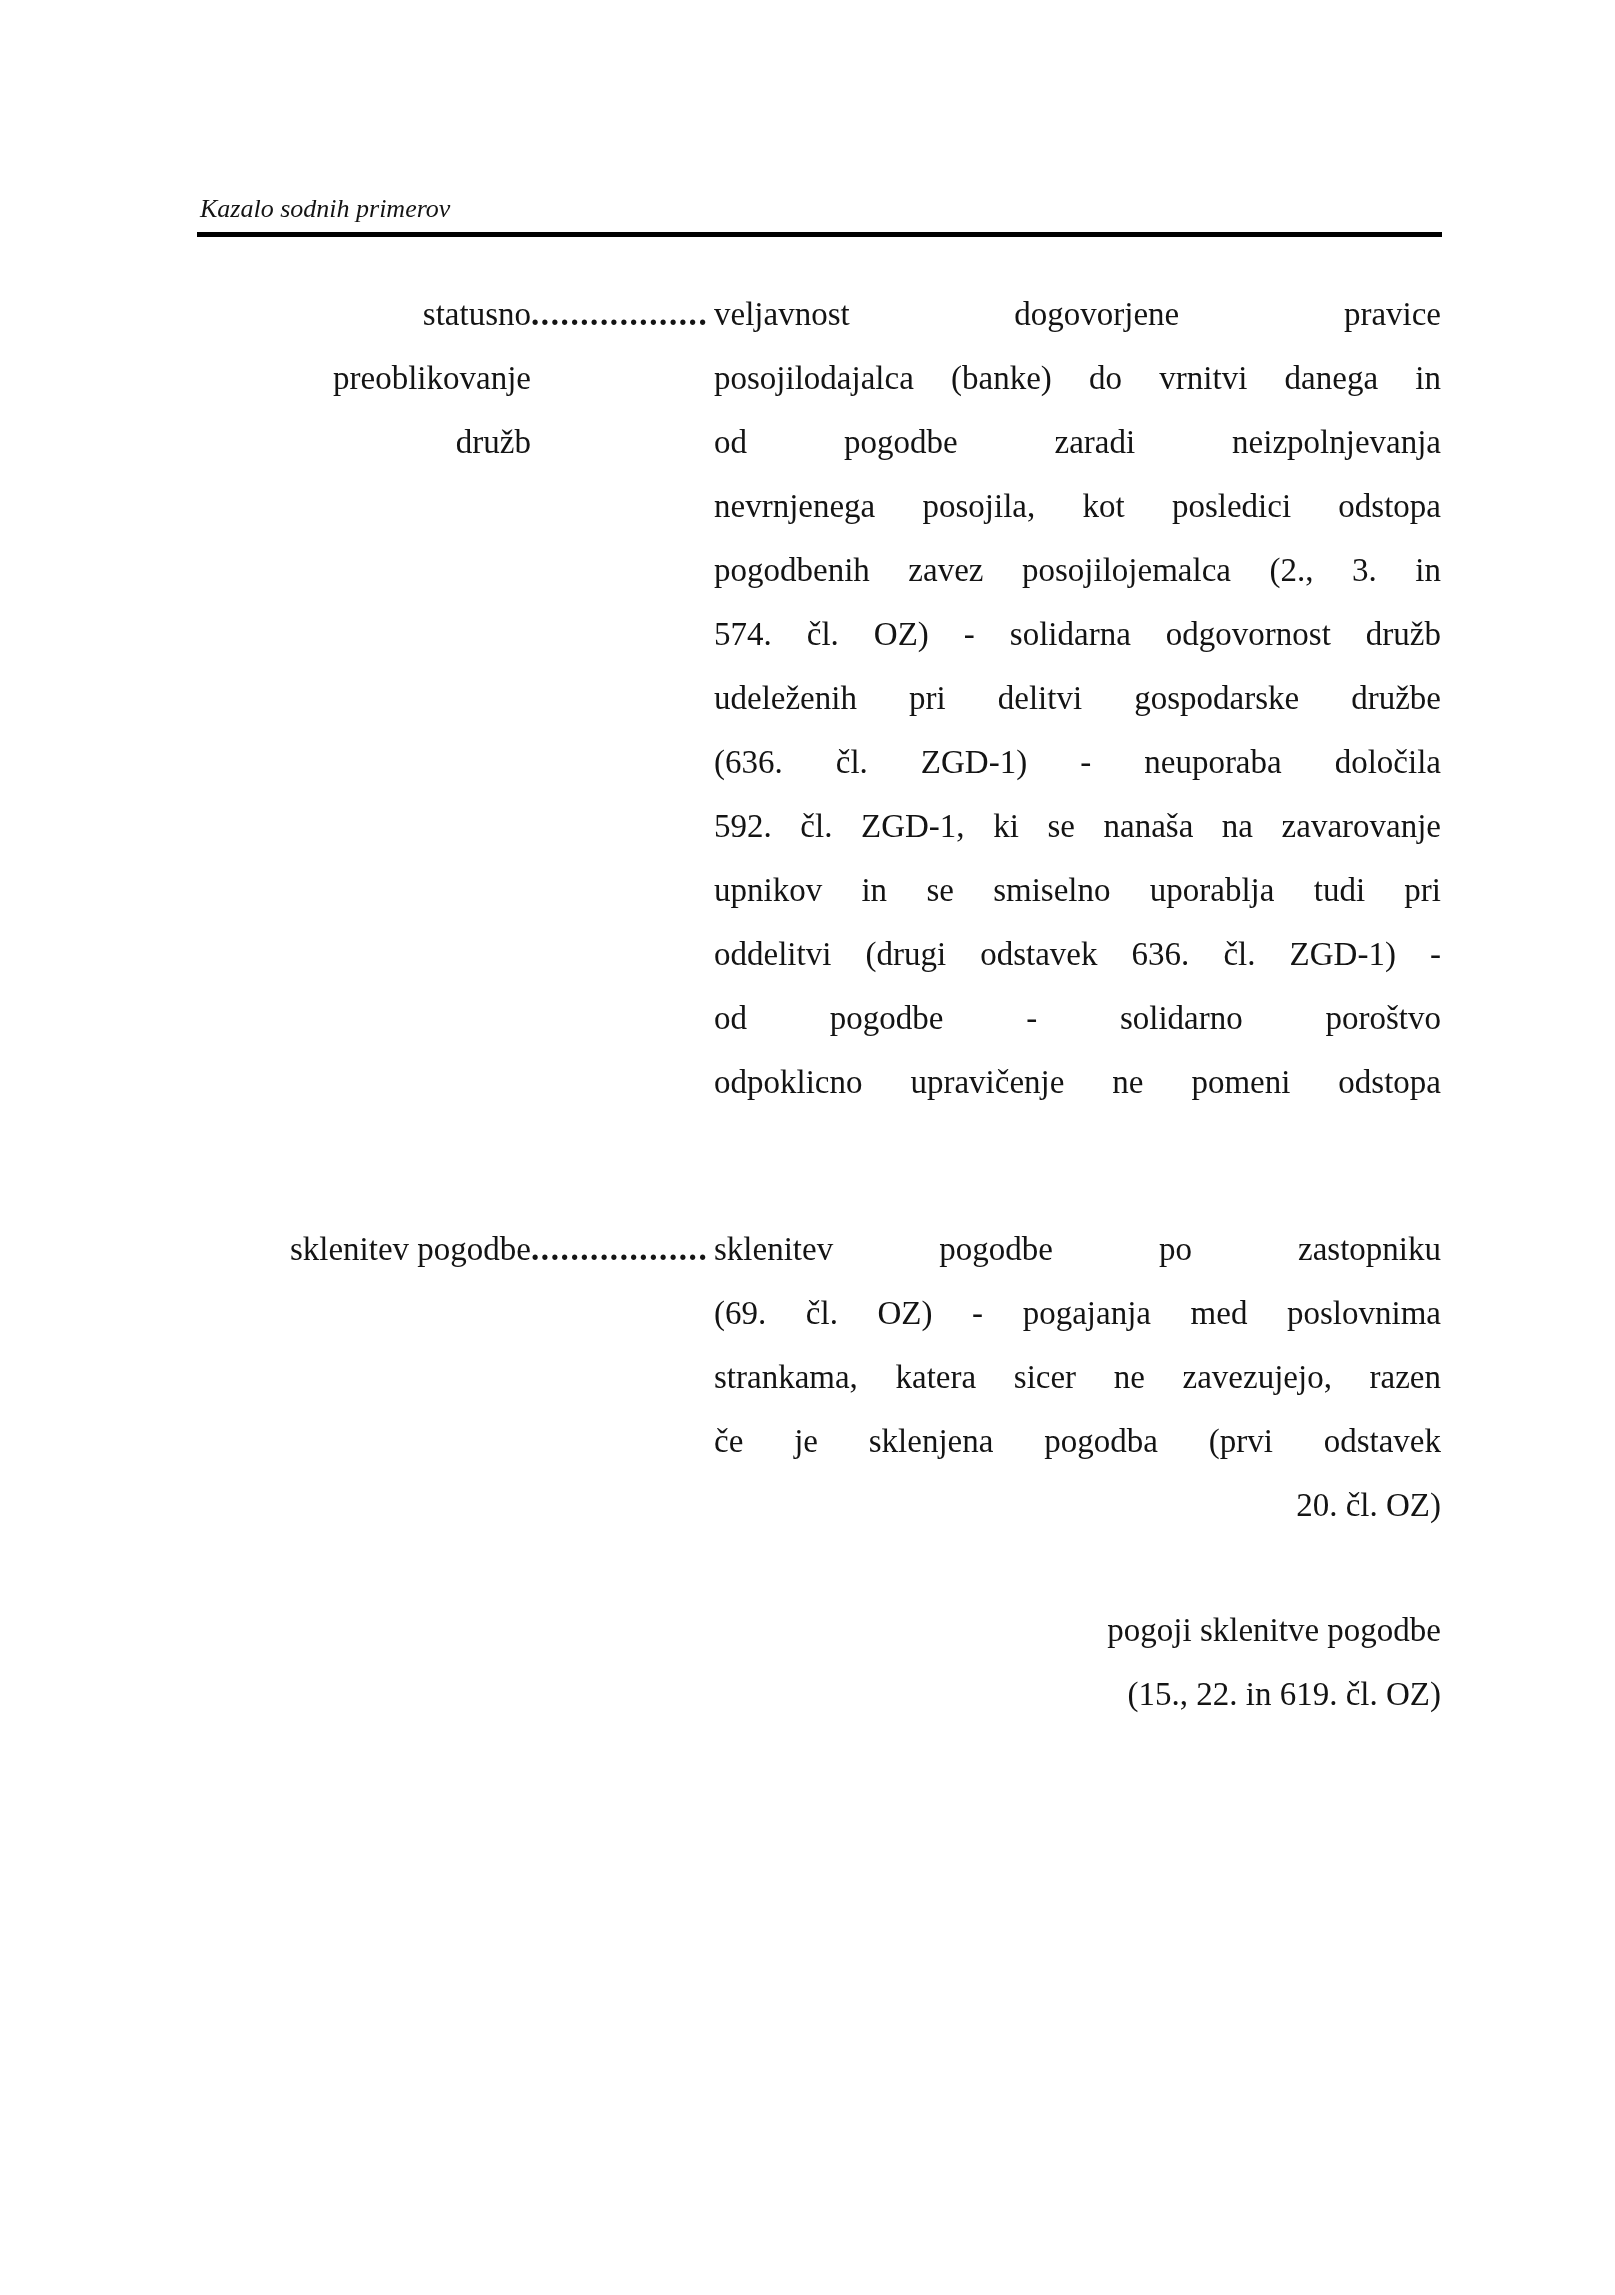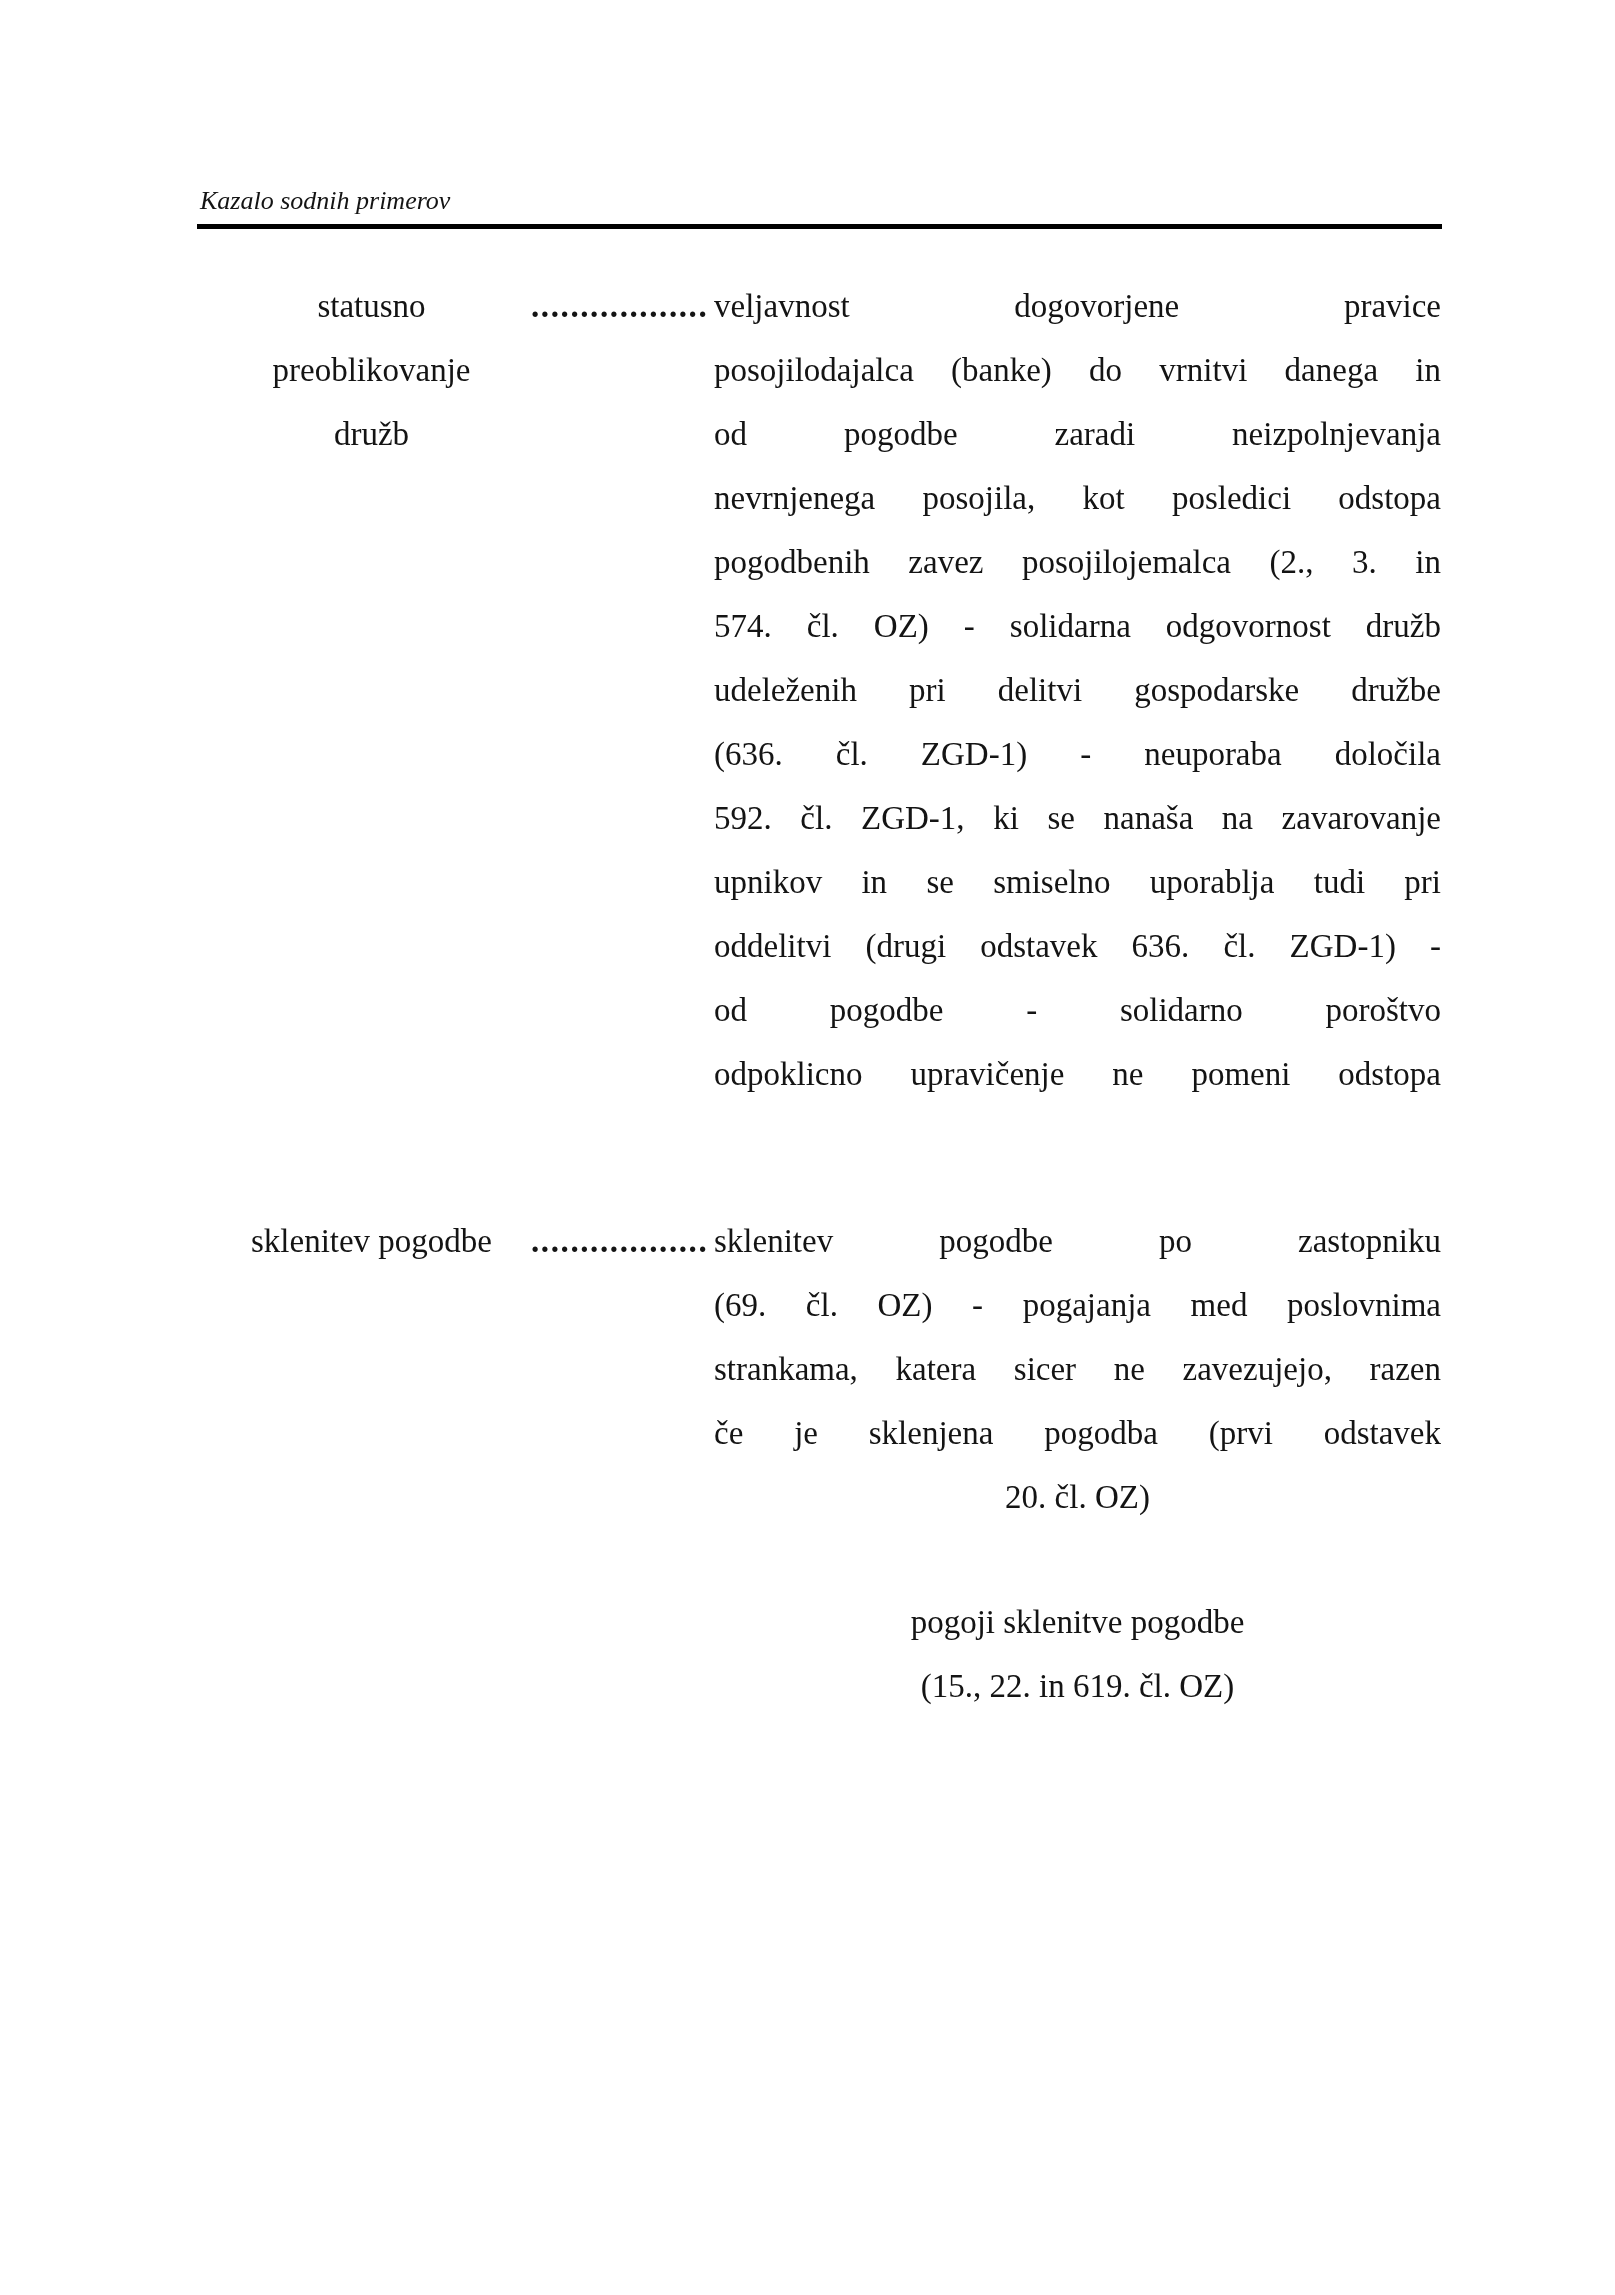--- a/index.html
+++ b/index.html
@@ -8,20 +8,21 @@
     background: #ffffff;
   }
   .page {
     position: relative;
     width: 1616px;
     height: 1938px;
     background: #ffffff;
     overflow: hidden;
     font-family: "Liberation Serif", "DejaVu Serif", serif;
     color: #141414;
+    margin-top: 8px;
   }
 
   
   .header-title {
     position: absolute;
     left: 200px;
     top: 185px;
     font-style: italic;
     font-size: 26px;
     line-height: 1.2;
@@ -77,21 +78,21 @@
   .desc .line {
     white-space: normal;
   }
   
   .jl {
     text-align: justify;
     text-align-last: justify;
   }
   
   .ll {
-    text-align: center;
+    text-align: right;
   }
   .para2 {
     margin-top: 61px;
   }
 
   
   .footer-rule {
     position: absolute;
     left: 0;
     top: 2177px;

